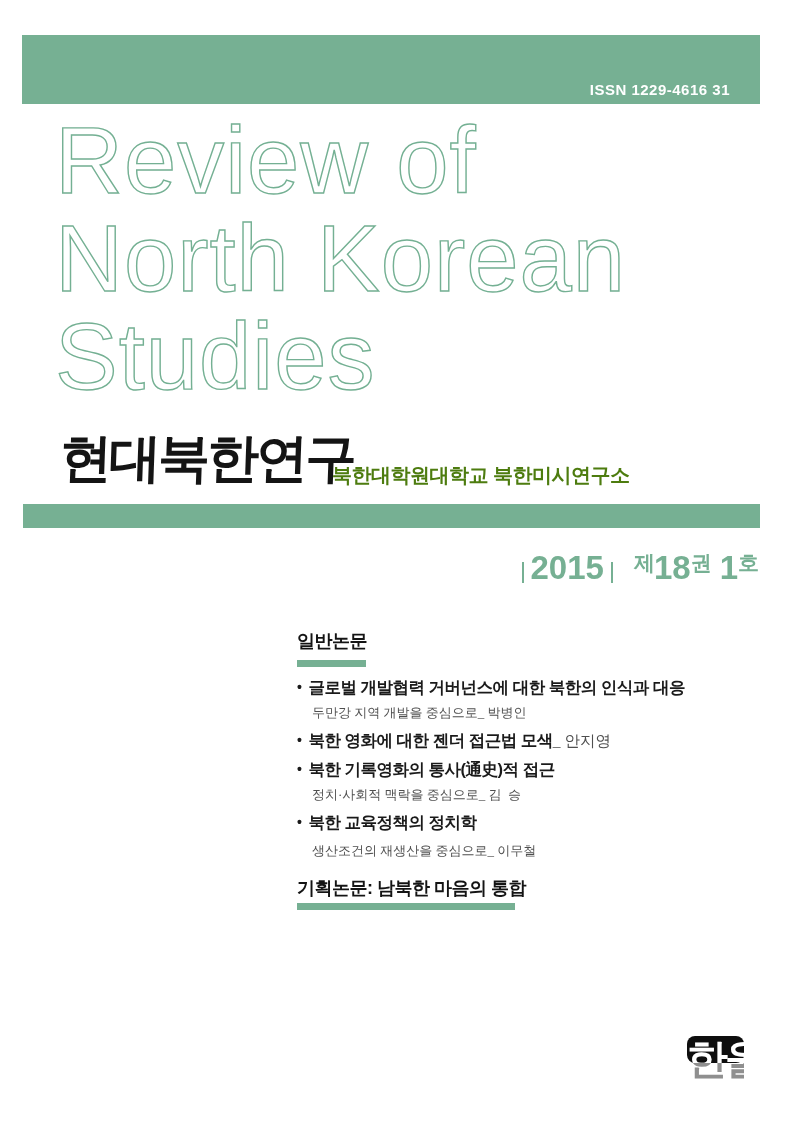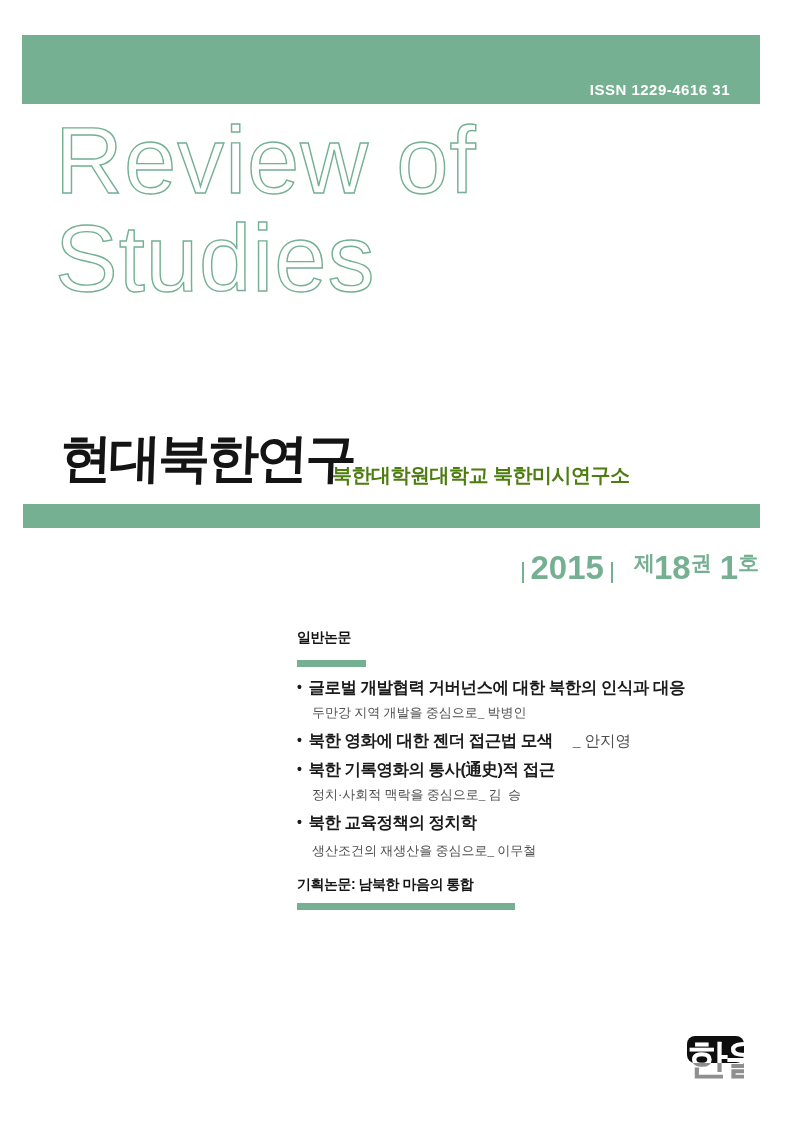--- a/index.html
+++ b/index.html
@@ -99,21 +99,21 @@
     font-weight: bold;
     letter-spacing: -1px;
   }
   .issue-line .gap { display: inline-block; width: 14px; }
   .issue-line .gap2 { display: inline-block; width: 9px; }
 
   
   .toc-heading {
     position: absolute;
     left: 297px;
-    font-size: 14px;
+    font-size: 18px;
     font-weight: bold;
     color: #141414;
     letter-spacing: -0.5px;
     white-space: nowrap;
   }
   .underbar {
     position: absolute;
     left: 297px;
     height: 7px;
     background: #76b093;
@@ -142,21 +142,20 @@
     color: #4f4f4f;
     letter-spacing: 0px;
     white-space: pre;
   }
   .inline-author {
     font-family: "Liberation Serif", serif;
     font-weight: normal;
     font-size: 15.5px;
     color: #4f4f4f;
     letter-spacing: 0px;
-    padding-left: 20px;
   }
 
   
   .hanul {
     position: absolute;
     left: 687px; top: 1036px;
     width: 57px; height: 47px;
   }
   .hanul .box {
     position: absolute;
@@ -183,20 +182,21 @@
 <body>
 
 <div class="page">
 
   <div class="band-top">
     <div class="issn">ISSN 1229-4616 31</div>
   </div>
 
   <div class="eng-title">
     <div>Review of</div>
+    <div>North Korean</div>
     <div>Studies</div>
   </div>
 
   <div class="kor-title">현대북한연구</div>
   <div class="institution">북한대학원대학교 북한미시연구소</div>
 
   <div class="band-mid"></div>
 
   <div class="issue-line">
     <span class="vbar"></span><span class="big">2015</span><span class="vbar"></span><span class="gap"></span><span class="small">제</span><span class="big">18</span><span class="small">권</span><span class="gap2"></span><span class="big">1</span><span class="small">호</span>

